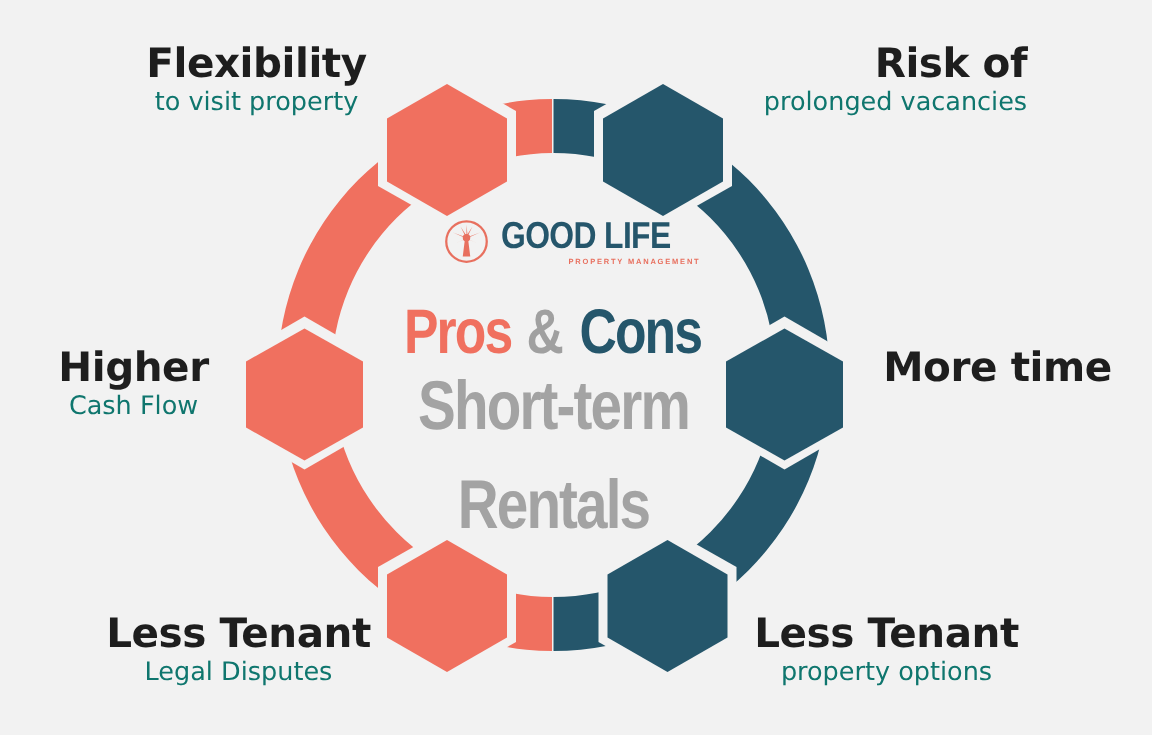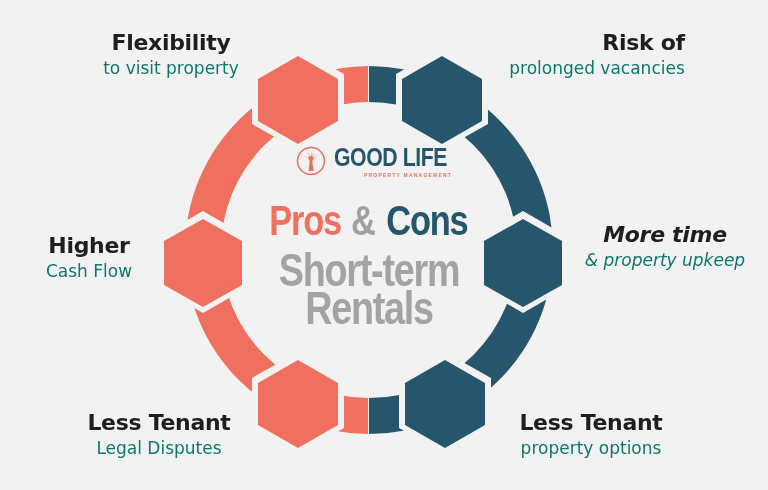--- a/index.html
+++ b/index.html
@@ -11,29 +11,29 @@
   }
   .stage { position: absolute; left: 0; top: 0; width: 768px; height: 490px; }
   svg.ring { position: absolute; left: 0; top: 0; }
   .label {
     position: absolute; text-align: center; color: #1e1e1e;
     transform: translateX(-50%);
     white-space: nowrap;
   }
   .label .head {
     font-family: "DejaVu Sans", sans-serif;
-    font-weight: bold; font-size: 22px; line-height: 26px; letter-spacing: -0.3px;
+    font-weight: bold; font-size: 27px; line-height: 26px; letter-spacing: -0.3px;
   }
   .label .sub {
     font-family: "DejaVu Sans", sans-serif;
     font-size: 17px; line-height: 24px; color: #0f766e;
   }
   .logo {
     position: absolute; left: 296px; top: 141px; height: 40px;
-    display: flex; align-items: center;
+    display: flex; align-items: center; text-align: right;
   }
   .logo-icon { width: 30px; height: 30px; }
   .logo-text { margin-left: 8px; display: flex; flex-direction: column; }
   .logo-name {
     font-family: "Liberation Sans", sans-serif; font-weight: bold;
     font-size: 25px; line-height: 26px; color: #25566b; letter-spacing: -0.5px;
     transform: scaleX(0.85); transform-origin: left center;
   }
   .logo-tag {
     font-family: "Liberation Sans", sans-serif; font-weight: bold;
@@ -45,21 +45,21 @@
     text-align: center; font-family: "Liberation Sans", sans-serif;
     font-weight: bold; white-space: nowrap;
   }
   .title-line1 { top: 196px; font-size: 42px; line-height: 50px; letter-spacing: -1.5px; }
   .title-line1 span { display: inline-block; transform: scaleX(0.82); }
   .pros { color: #f0705f; }
   .amp { color: #a0a0a0; }
   .cons { color: #25566b; }
   .title-line2, .title-line3 { color: #a3a3a3; font-size: 46px; line-height: 48px; letter-spacing: -1.5px; }
   .title-line2 { top: 246px; }
-  .title-line3 { top: 284px; }
+  .title-line3 { top: 312px; }
   .title-line2 span, .title-line3 span { display: inline-block; transform: scaleX(0.82); }
 </style>
 </head>
 <body>
 
 <div class="stage">
 
   <svg class="ring" width="768" height="490" viewBox="0 0 768 490">
     <defs>
       <clipPath id="leftHalf">
@@ -133,22 +133,21 @@
   </div>
   <div class="label" style="left:159px; top:410px;">
     <div class="head">Less Tenant</div>
     <div class="sub">Legal Disputes</div>
   </div>
 
   <div class="label" style="left:597px; top:30px;text-align:right;">
     <div class="head">Risk of</div>
     <div class="sub">prolonged vacancies</div>
   </div>
-  <div class="label" style="left:665px; top:222px;font-style:italic;">
+  <div class="label" style="left:665px; top:233px;">
     <div class="head">More time</div>
-    <div class="sub">&amp; property upkeep</div>
   </div>
   <div class="label" style="left:591px; top:410px;">
     <div class="head">Less Tenant</div>
     <div class="sub">property options</div>
   </div>
 
 </div>
 
 </body></html>

